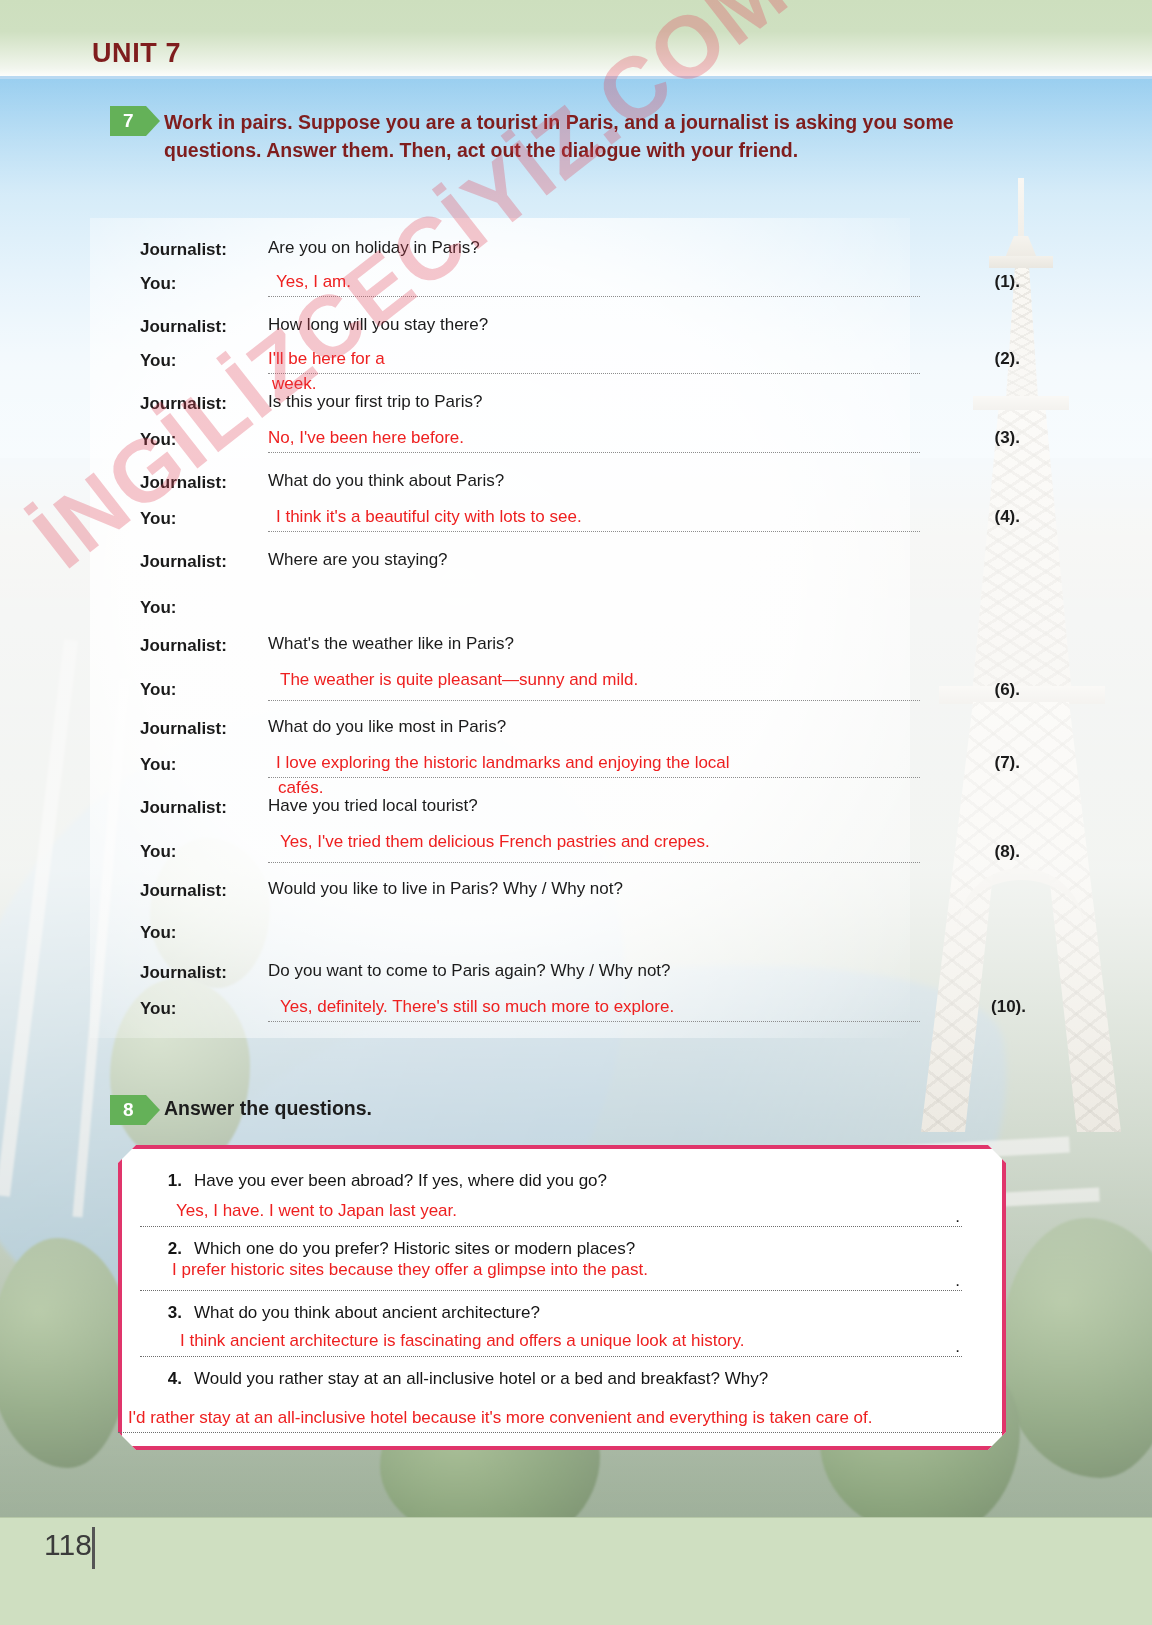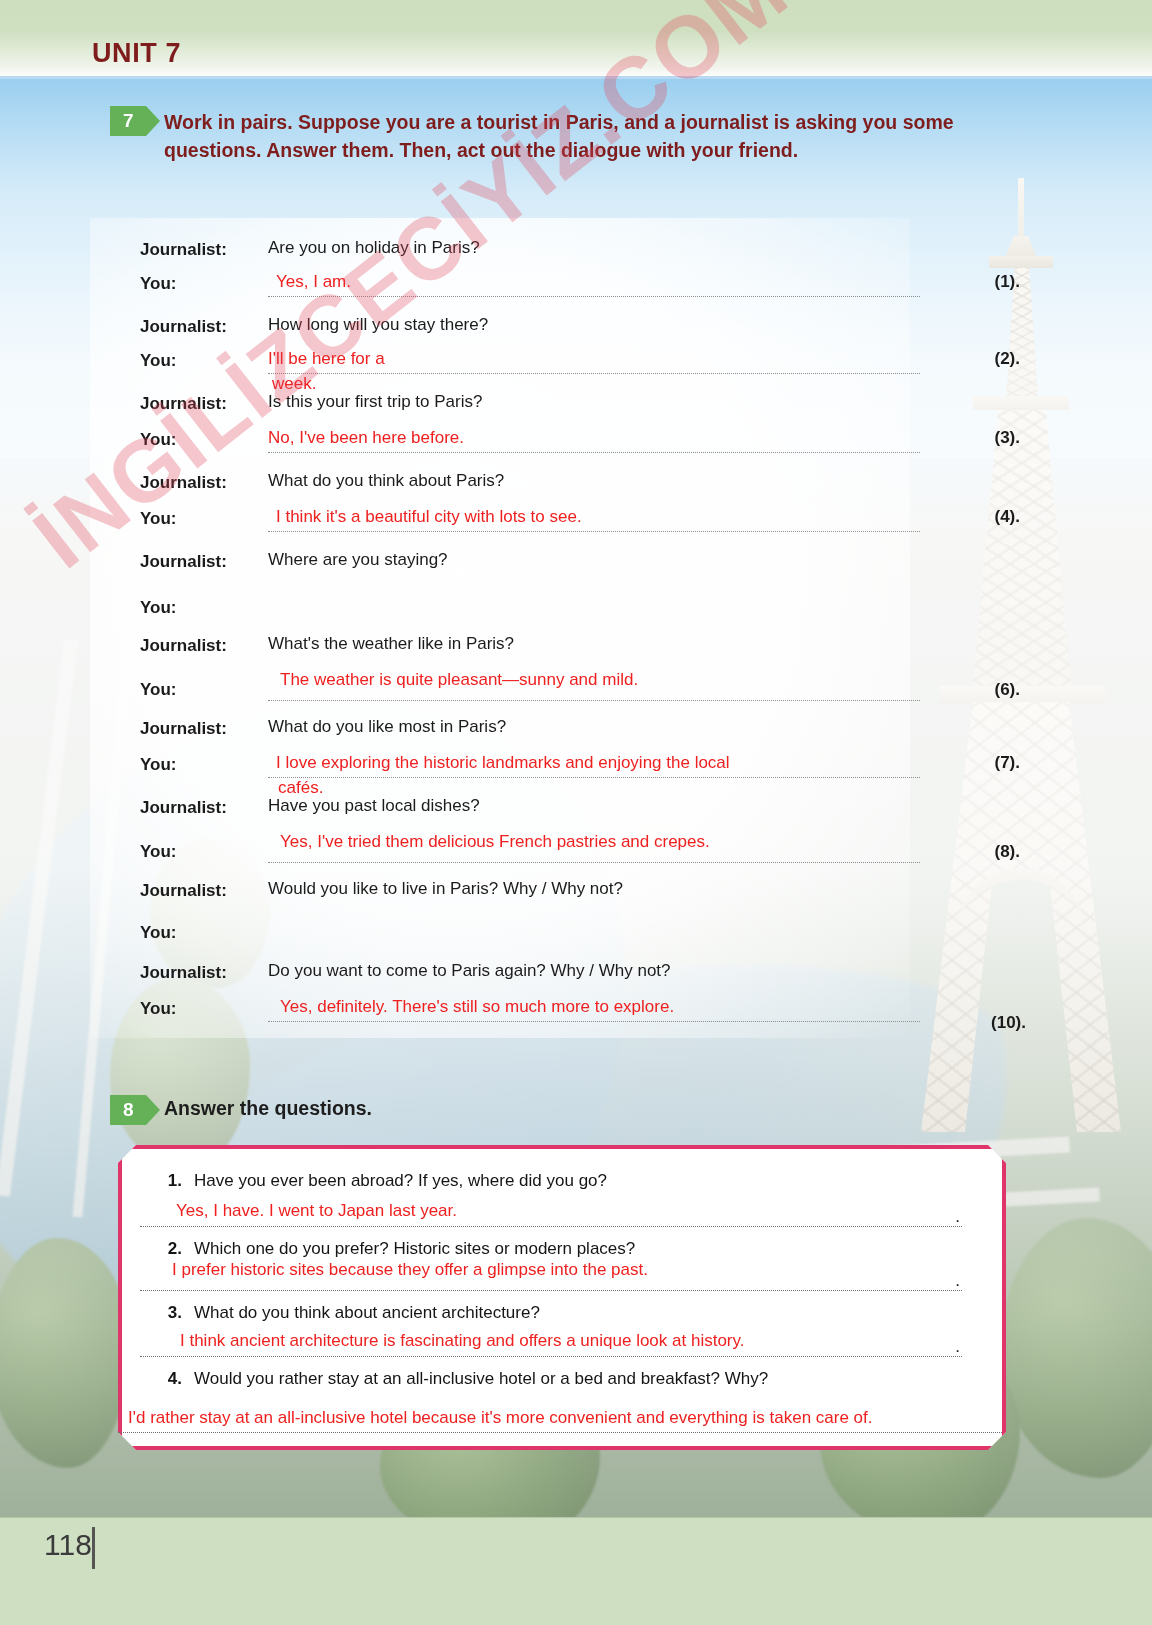--- a/index.html
+++ b/index.html
@@ -431,21 +431,21 @@
         <div class="d-ans-line">
           <span class="d-ans" style="padding-left:8px;">I love exploring the historic landmarks and enjoying the local</span>
         </div>
         <div class="d-ans2" style="padding-left:10px;">cafés.</div>
         <div class="d-num" style="top:0;">(7).</div>
       </div>
     </div>
 
     <div class="d-row" style="margin-top:-2px;">
       <div class="d-role">Journalist:</div>
-      <div class="d-q">Have you past local dishes?</div>
+      <div class="d-q">Have you tried local tourist?</div>
     </div>
     <div class="d-row" style="margin-top:14px;">
       <div class="d-role" style="padding-top:10px;">You:</div>
       <div class="d-ans-wrap">
         <div class="d-ans-line" style="min-height:30px;">
           <span class="d-ans" style="padding-left:12px;">Yes, I've tried them delicious French pastries and crepes.</span>
         </div>
         <div class="d-num" style="top:10px;">(8).</div>
       </div>
     </div>
@@ -461,21 +461,21 @@
     <div class="d-row" style="margin-top:18px;">
       <div class="d-role">Journalist:</div>
       <div class="d-q">Do you want to come to Paris again? Why / Why not?</div>
     </div>
     <div class="d-row" style="margin-top:14px;">
       <div class="d-role">You:</div>
       <div class="d-ans-wrap">
         <div class="d-ans-line">
           <span class="d-ans" style="padding-left:12px;">Yes, definitely. There's still so much more to explore.</span>
         </div>
-        <div class="d-num" style="top:16px; right:-106px;">(10).</div>
+        <div class="d-num" style="top:0; right:-106px;">(10).</div>
       </div>
     </div>
 
   </div>
 
   <div class="ex-badge ex8-badge">8</div>
   <div class="ex8-instr">Answer the questions.</div>
 
   <div class="q-box"></div>
   <div class="q-box-inner">

